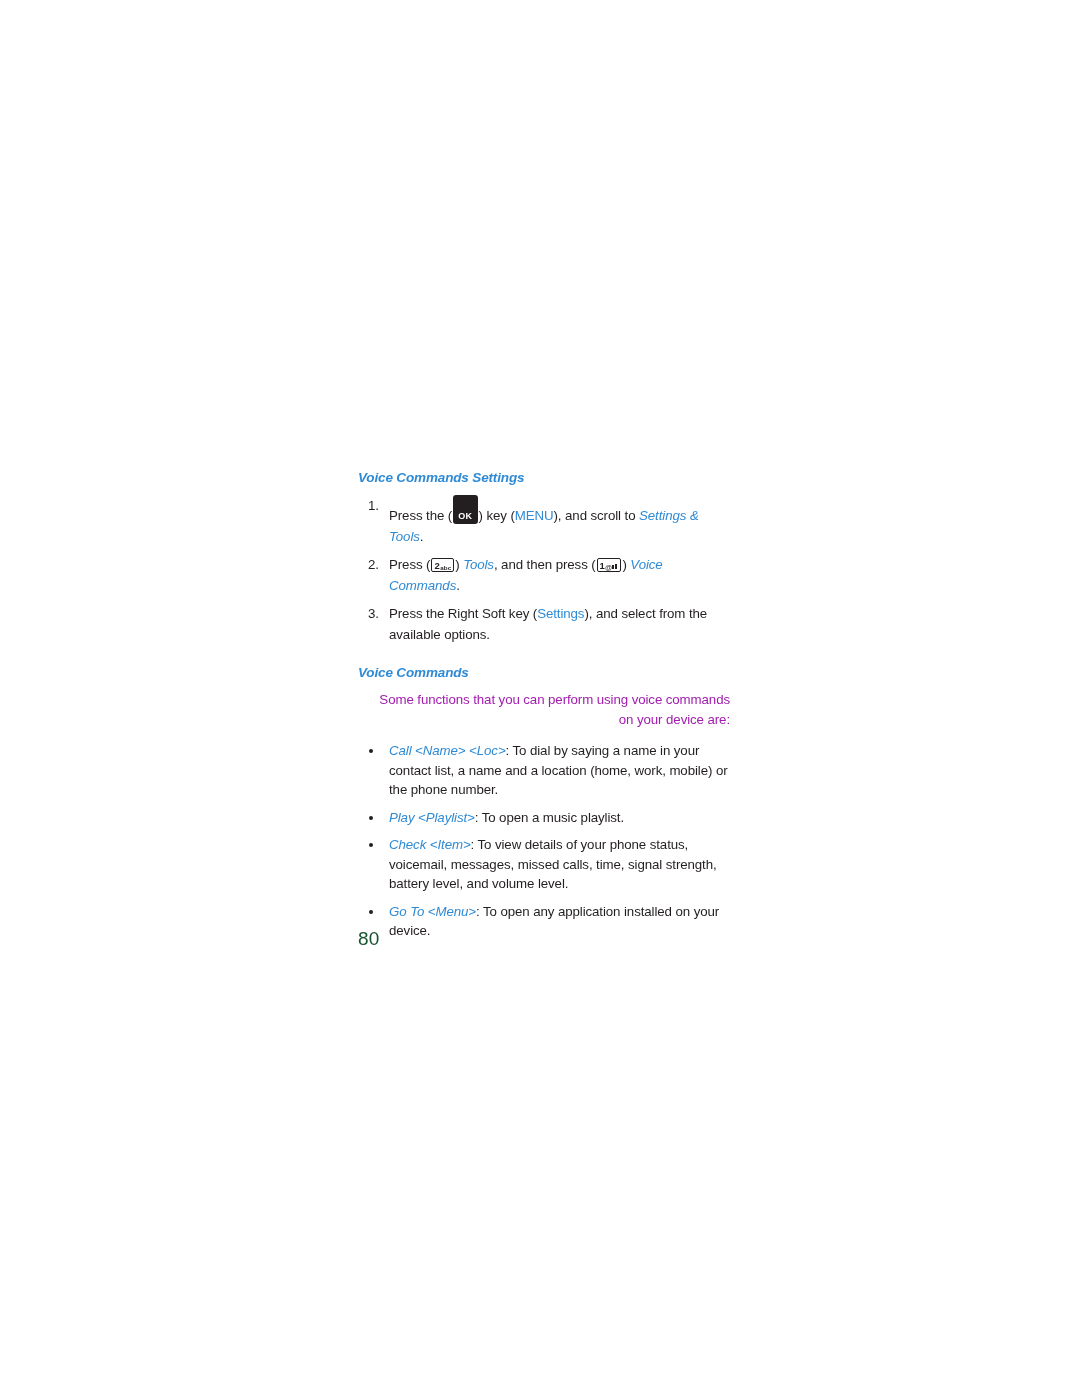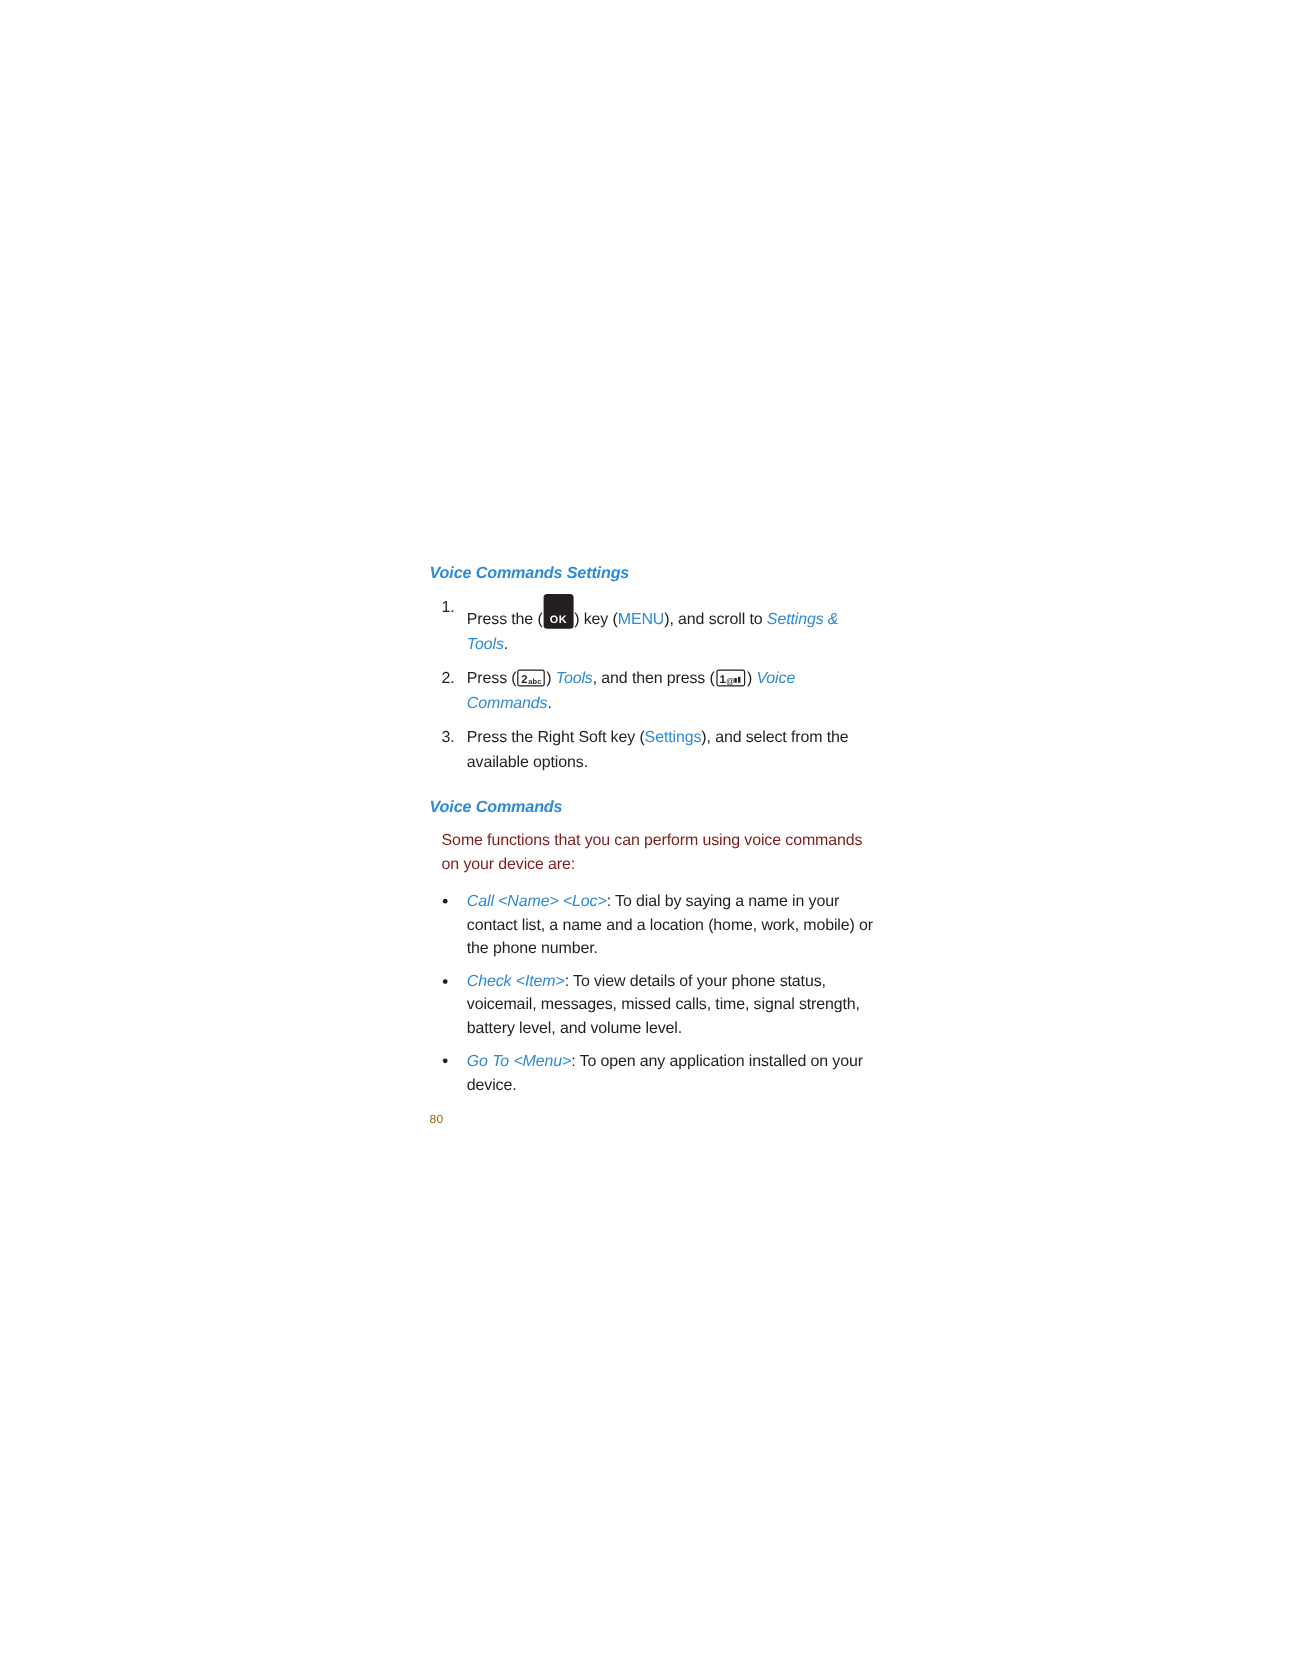--- a/index.html
+++ b/index.html
@@ -91,22 +91,23 @@
     height: 4px;
     border-radius: 50%;
     background: #231f20;
   }
 
   p.body-para {
     margin: 0 0 12px 0;
     padding-left: 10px;
     font-size: 13.3px;
     line-height: 19.5px;
-    color: #7f1d1d;
+    color: #a21caf;
     letter-spacing: -0.1px;
+    text-align: right;
   }
 
   .blue { color: #2f8ad4; }
   .blue-it { color: #2f8ad4; font-style: italic; }
 
   
   .key-ok {
     display: inline-block;
     background: #231f20;
     color: #ffffff;
@@ -174,22 +175,22 @@
     color: #231f20;
     position: relative;
     top: 0.5px;
   }
 
   
   .page-number {
     position: absolute;
     left: 358px;
     top: 928px;
-    font-size: 10px;
-    color: #a16207;
+    font-size: 19px;
+    color: #14532d;
     letter-spacing: 0.2px;
   }
 </style>
 </head>
 <body>
 
 <div class="page">
 
   <div class="content">
 
@@ -216,20 +217,23 @@
     <p class="body-para">Some functions that you can perform using voice commands on your device are:</p>
 
     <ul class="bullets">
 
       <li>
         <span class="dot"></span><span class="blue-it">Call &lt;Name&gt; &lt;Loc&gt;</span><span>: To dial by saying a name in your contact list, a name and a location (home, work, mobile) or the phone number.</span>
       </li>
 
 
 
+      <li>
+        <span class="dot"></span><span class="blue-it">Play &lt;Playlist&gt;</span><span>: To open a music playlist.</span>
+      </li>
 
       <li>
         <span class="dot"></span><span class="blue-it">Check &lt;Item&gt;</span><span>: To view details of your phone status, voicemail, messages, missed calls, time, signal strength, battery level, and volume level.</span>
       </li>
 
       <li>
         <span class="dot"></span><span class="blue-it">Go To &lt;Menu&gt;</span><span>: To open any application installed on your device.</span>
       </li>
 
     </ul>

